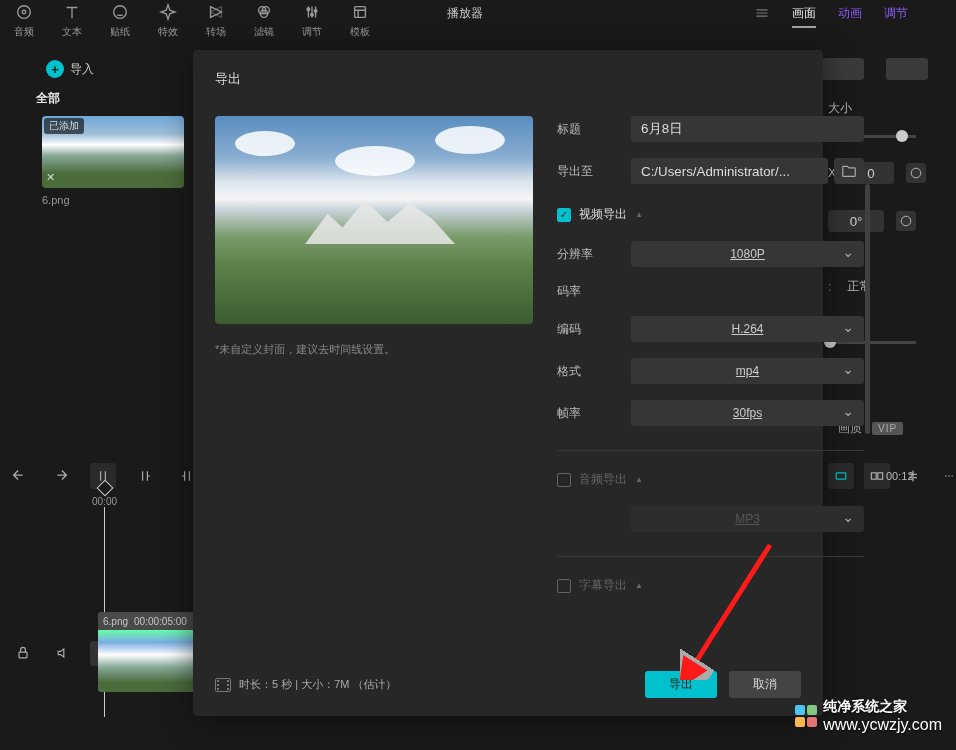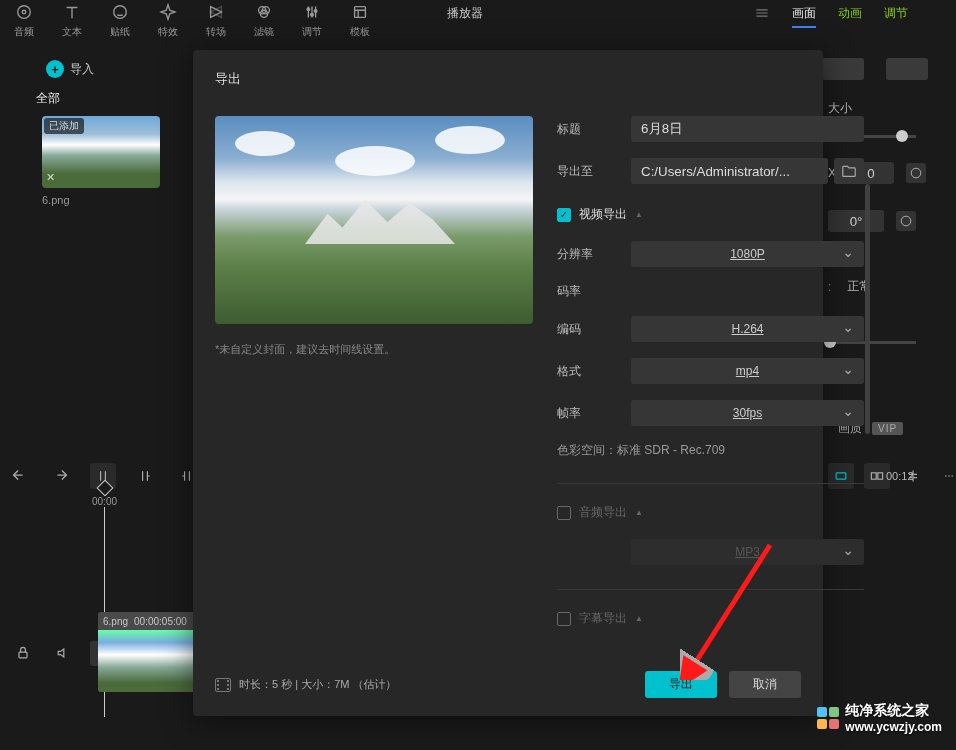--- a/index.html
+++ b/index.html
@@ -6,29 +6,29 @@
 body { background: #1a1a1a; font-family: "Microsoft YaHei", Arial, sans-serif; color: #aaa; font-size: 12px; width: 956px; height: 750px; overflow: hidden; position: relative; }
 
 .main-toolbar { display: flex; height: 38px; align-items: flex-start; padding-top: 2px; }
 .tool-item { display: flex; flex-direction: column; align-items: center; width: 48px; color: #999; font-size: 10px; gap: 3px; }
 .tool-icon { width: 20px; height: 20px; display: flex; align-items: center; justify-content: center; }
 
 .player-header { position: absolute; left: 447px; top: 5px; color: #ccc; font-size: 12px; }
 .hamburger { position: absolute; left: 754px; top: 5px; color: #777; }
 
 .right-tabs { position: absolute; left: 792px; top: 5px; display: flex; gap: 22px; }
-.rtab { color: #84cc16; font-size: 12px; padding-bottom: 4px; }
-.rtab.active { color: #eee; border-bottom: 2px solid #3b82f6; }
+.rtab { color: #8b5cf6; font-size: 12px; padding-bottom: 4px; }
+.rtab.active { color: #eee; border-bottom: 2px solid #a3a3a3; }
 
 .import-row { position: absolute; left: 46px; top: 60px; color: #ccc; display: flex; align-items: center; gap: 6px; }
 .plus-badge { width: 18px; height: 18px; border-radius: 50%; background: #00c1cd; display: flex; align-items: center; justify-content: center; color: #1a1a1a; font-weight: bold; font-size: 13px; }
-.all-label { position: absolute; left: 36px; top: 90px; color: #eee; }
+.all-label { position: absolute; left: 36px; top: 90px; color: #eee; font-weight: bold; }
 .right-btn-bg { position: absolute; top: 58px; width: 42px; height: 22px; background: #3a3a3a; border-radius: 3px; }
 
-.thumbnail { position: absolute; left: 42px; top: 116px; width: 118px; height: 72px; border-radius: 4px; overflow: hidden; background: linear-gradient(180deg,#6fa8d8 0%, #9fbfd8 25%, #fff 40%, #8a9 55%, #4b6b3b 80%); position: absolute; }
+.thumbnail { position: absolute; left: 42px; top: 116px; width: 142px; height: 72px; border-radius: 4px; overflow: hidden; background: linear-gradient(180deg,#6fa8d8 0%, #9fbfd8 25%, #fff 40%, #8a9 55%, #4b6b3b 80%); position: absolute; }
 .thumb-tag { position: absolute; left: 2px; top: 2px; background: rgba(0,0,0,0.6); color: #ddd; padding: 1px 5px; border-radius: 3px; font-size: 10px; }
 .thumb-close { position: absolute; left: 4px; bottom: 4px; color: #fff; font-size: 11px; opacity: 0.75; }
 .thumb-label { position: absolute; left: 42px; top: 194px; color: #999; font-size: 11px; }
 
 .right-panel { position: absolute; left: 828px; top: 100px; color: #bbb; font-size: 12px; }
 .rp-row { display: flex; align-items: center; margin-bottom: 26px; gap: 12px; }
 .rp-input { background: #333; border: none; color: #ccc; text-align: center; width: 46px; height: 22px; border-radius: 3px; }
 .rp-caret { width: 20px; height: 20px; background: #333; border-radius: 3px; display: flex; align-items: center; justify-content: center; cursor: pointer; }
 .rp-slider { position: relative; height: 3px; background: #444; width: 88px; margin-top: 18px; }
 .rp-slider::after { content: ""; position: absolute; right: 8px; top: -5px; width: 12px; height: 12px; background: #ccc; border-radius: 50%; }
@@ -90,21 +90,21 @@
 .select::after { content: "⌄"; position: absolute; right: 10px; color: #aaa; font-size: 14px; top: 3px; }
 .select.dim { color: #555; background: #2d2d2d; }
 .static-text { color: #999; font-size: 12px; margin-top: 6px; }
 .scroll-track { position: absolute; right: -6px; top: 68px; width: 5px; height: 250px; background: #404040; border-radius: 3px; }
 
 .arrow-annotation { position: absolute; left: 680px; top: 540px; width: 100px; height: 140px; pointer-events: none; }
 
 .watermark { position: absolute; bottom: 16px; right: 14px; display: flex; align-items: center; gap: 6px; color: #fff; font-size: 14px; font-weight: bold; text-shadow: 0 1px 2px rgba(0,0,0,0.8); z-index: 50; }
 .wm-logo { width: 22px; height: 22px; display: grid; grid-template: 1fr 1fr / 1fr 1fr; gap: 2px; }
 .wm-sq { border-radius: 2px; }
-.wm-url { font-size: 12px; font-weight: bold; }
+.wm-url { font-size: 16px; font-weight: normal; }
 
 svg { stroke: currentColor; fill: none; stroke-width: 1.5; }
 </style>
 </head>
 <body>
 
 <div class="main-toolbar">
   <div class="tool-item">
     <div class="tool-icon">
         <svg width="18" height="18" viewBox="0 0 20 20">
@@ -364,21 +364,20 @@
           <div class="select">H.264</div>
         </div>
         <div class="srow">
           <div class="slabel">格式</div>
           <div class="select">mp4</div>
         </div>
         <div class="srow">
           <div class="slabel">帧率</div>
           <div class="select">30fps</div>
         </div>
-        <div class="static-text">色彩空间：标准 SDR - Rec.709</div>
       </div>
 
       <div class="section">
         <div class="sec-head">
           <div class="checkbox"></div>
           <span class="sec-title dim">音频导出</span>
           <span class="tri">▲</span>
         </div>
         <div class="srow">
           <div class="slabel" style="color:#555"></div>

